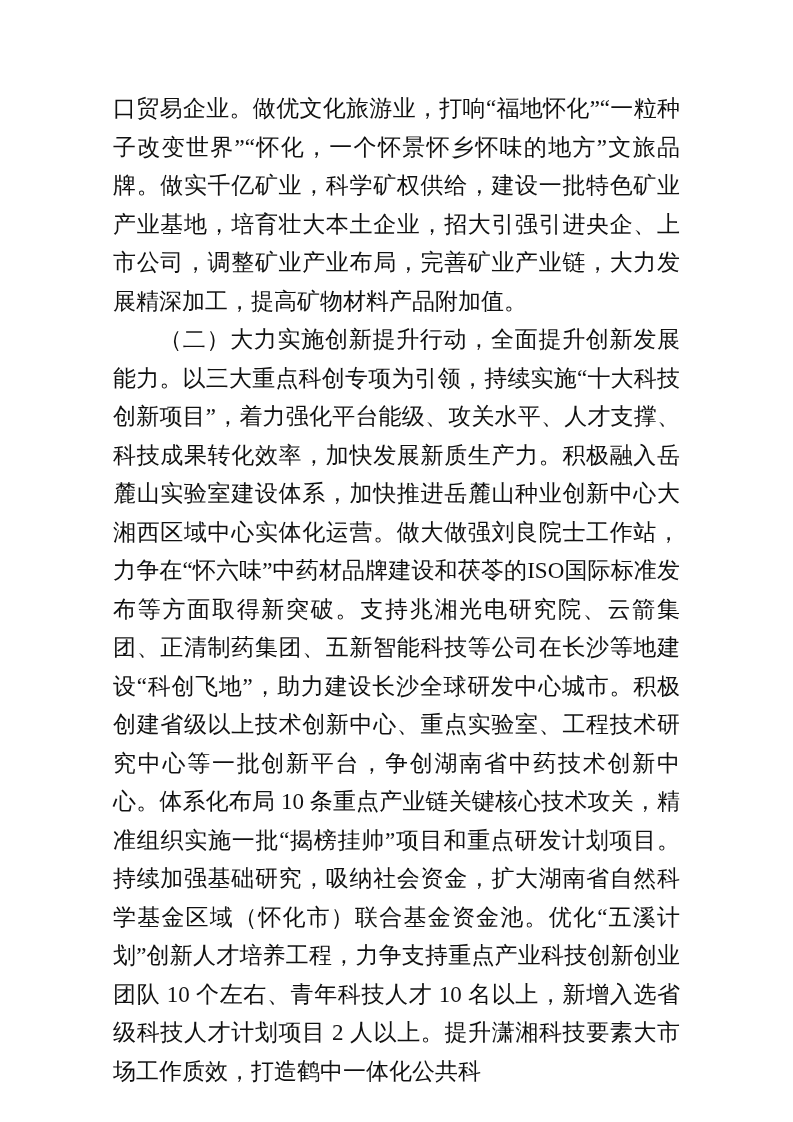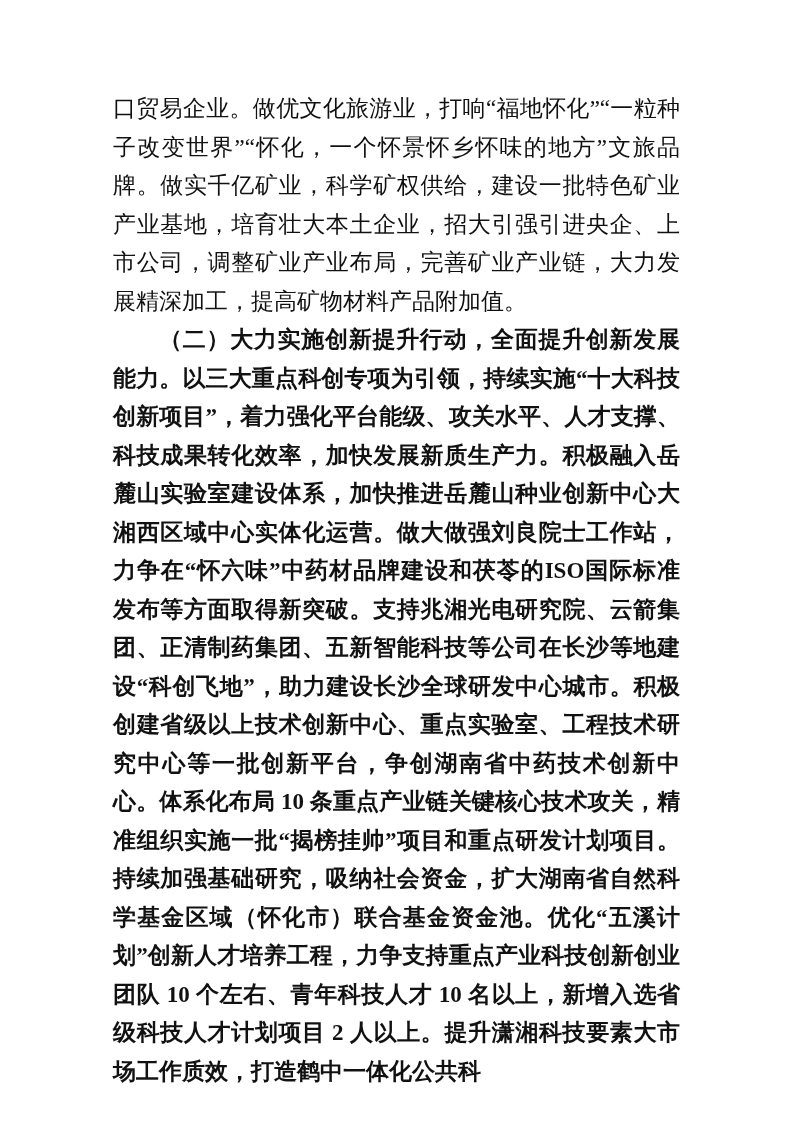--- a/index.html
+++ b/index.html
@@ -27,21 +27,20 @@
     line-height: 38.5px;
     text-align: justify;
     text-justify: inter-ideograph;
   }
   .para {
     margin: 0;
     padding: 0;
   }
   .para.indent {
     text-indent: 2em;
-    font-weight: bold;
   }
   .lead {
     
   }
 </style>
 </head>
 <body>
 
 <div class="page">
   <div class="content">

